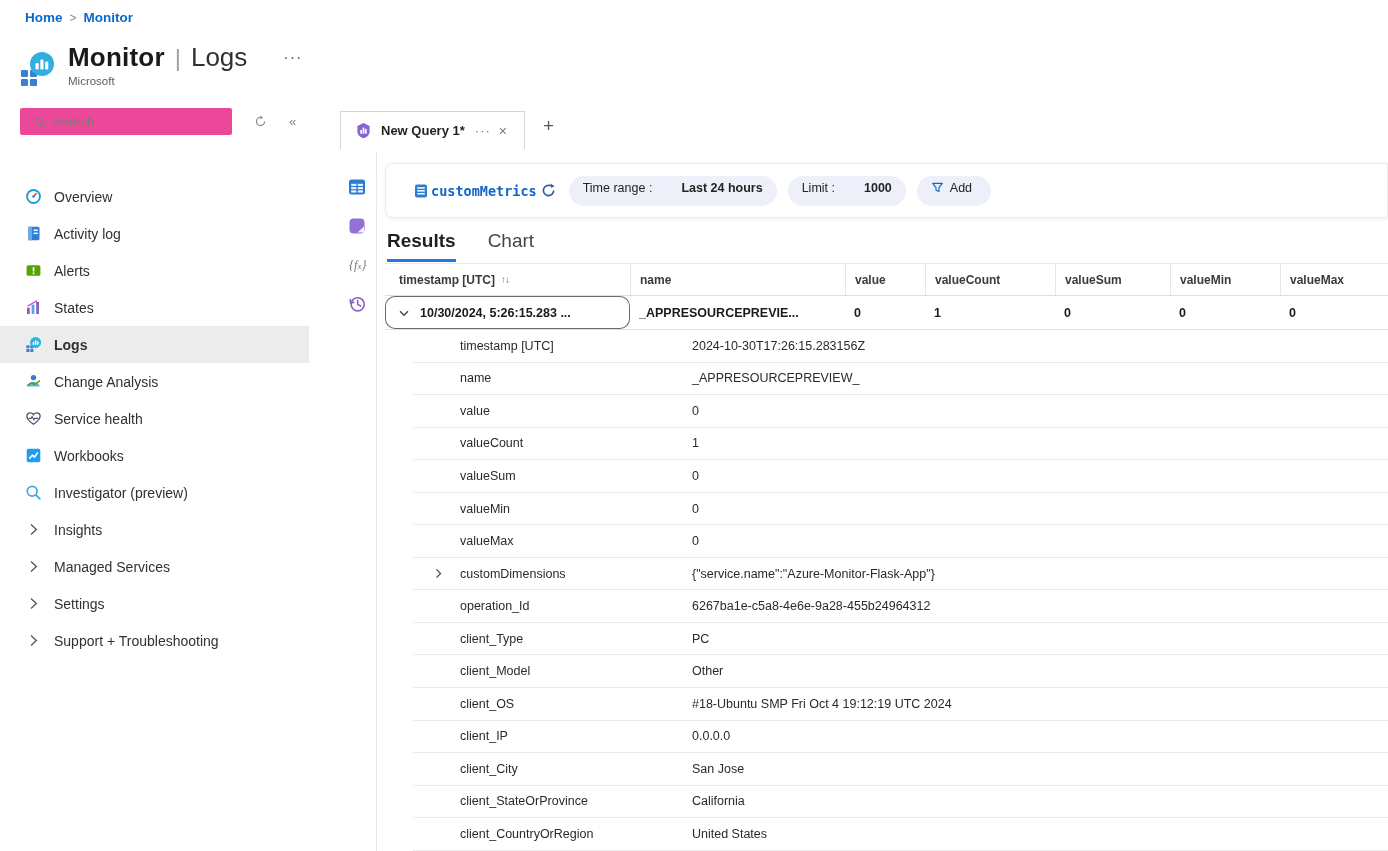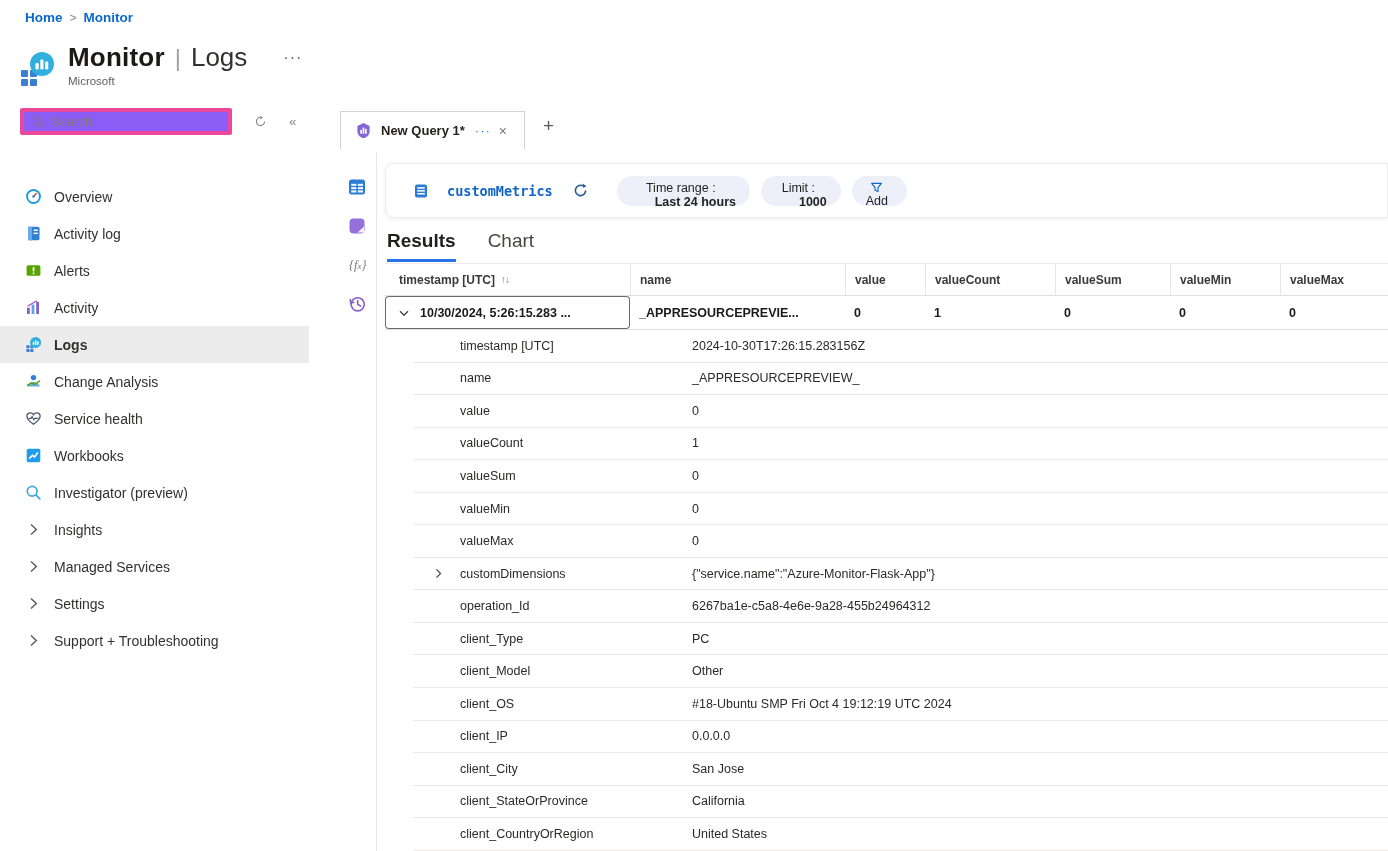--- a/index.html
+++ b/index.html
@@ -22,21 +22,21 @@
   .title-line{display:flex;align-items:center;gap:10px;}
   .title-main{font-size:26px;font-weight:700;color:#1b1a19;letter-spacing:.2px;}
   .title-sep{font-size:24px;color:#a19f9d;font-weight:200;}
   .title-sub{font-size:26px;font-weight:400;color:#323130;}
   .title-more{margin-left:26px;color:#605e5c;font-size:16px;letter-spacing:1px;cursor:pointer;}
   .org{font-size:11.5px;color:#605e5c;margin-top:2px;}
 
   
   .sidebar{position:absolute;left:0;top:108px;width:320px;bottom:0;}
   .search-row{display:flex;align-items:center;margin-left:20px;}
-  .search-box{width:212px;height:27px;border:4px solid #ec4899;border-radius:2px;display:flex;align-items:center;padding:0 8px;background:#8b5cf6;}
+  .search-box{width:212px;height:27px;border:6px solid #ec4899;border-radius:2px;display:flex;align-items:center;padding:0 8px;background:#ec4899;}
   .search-box svg{flex:0 0 12px;margin-right:7px;}
   .search-box input{border:none;outline:none;width:100%;font-size:13px;color:#323130;font-family:"Liberation Sans",sans-serif;background:transparent;}
   .search-box input::placeholder{color:#7d7b79;}
   .side-tool{margin-left:22px;color:#8a8886;font-size:13px;cursor:pointer;display:flex;align-items:center;}
   .nav{margin-top:43px;}
   .nav-item{height:37px;display:flex;align-items:center;padding-left:25px;margin-right:11px;cursor:pointer;font-size:14px;color:#323130;}
   .nav-item.selected{background:var(--selected_item_bg);font-weight:600;}
   .nav-icon{width:17px;height:17px;margin-right:12px;flex:0 0 17px;display:flex;align-items:center;justify-content:center;}
   .nav-icon svg{width:17px;height:17px;}
 
@@ -48,25 +48,25 @@
   .tab-label{font-size:13px;font-weight:700;color:#242322;}
   .tab-more{color:#2b88d8;margin-left:10px;font-size:13px;letter-spacing:1px;cursor:pointer;}
   .tab-close{color:#797775;margin-left:8px;font-size:14px;cursor:pointer;}
   .new-tab-btn{color:#5c5b5a;font-size:19px;font-weight:300;margin-left:18px;margin-bottom:8px;cursor:pointer;}
 
   .side-toolbar{position:absolute;left:0;top:44px;bottom:0;width:42px;border-right:1px solid #e8e6e4;display:flex;flex-direction:column;align-items:center;padding-top:24px;gap:17px;}
   .tool-btn{width:22px;height:22px;display:flex;align-items:center;justify-content:flex-end;cursor:pointer;}
   .tool-btn svg{width:20px;height:20px;}
   .fx-glyph{font-size:12.5px;color:#7a7876;font-family:"Liberation Serif",serif;font-style:italic;white-space:nowrap;}
 
-  .query-card{position:absolute;left:50px;top:55px;right:0;height:55px;background:#fff;border:1px solid #ececec;border-radius:8px 0 0 8px;box-shadow:0 1px 5px rgba(0,0,0,.07);display:flex;align-items:center;padding-left:27px;gap:18px;}
+  .query-card{position:absolute;left:50px;top:55px;right:0;height:55px;background:#fff;border:1px solid #ececec;border-radius:8px 0 0 8px;box-shadow:0 1px 5px rgba(0,0,0,.07);display:flex;align-items:center;padding-left:27px;gap:2px;}
   .tbl-glyph{width:16px;height:16px;}
   .query-table-name{font-family:"DejaVu Sans Mono",monospace;font-weight:700;font-size:13.5px;color:var(--query_table_link);cursor:pointer;}
   .run-icon{width:15px;height:15px;margin-left:2px;cursor:pointer;}
-  .pill{background:var(--pill_bg);border-radius:15px;height:30px;display:flex;align-items:center;padding:5px 14px;font-size:12.5px;color:#252423;margin-left:11px;cursor:pointer;white-space:nowrap;flex-direction:column;}
+  .pill{background:var(--pill_bg);border-radius:15px;height:30px;display:flex;padding:5px 14px;font-size:12.5px;color:#252423;margin-left:11px;cursor:pointer;white-space:nowrap;}
   .pill .pill-label{margin-right:5px;}
   .pill .pill-value{font-weight:700;margin-left:24px;}
   .pill svg{width:13px;height:13px;margin-right:6px;}
 
   .result-tabs{position:absolute;left:52px;top:122px;display:flex;gap:32px;}
   .rtab{font-size:19px;color:#484644;padding-bottom:7px;cursor:pointer;}
   .rtab.active{font-weight:700;color:#201f1e;border-bottom:3px solid var(--tab_underline);}
 
   .grid{position:absolute;left:50px;top:155px;right:0;bottom:0;font-size:12.5px;}
   .grid-header{display:flex;height:33px;align-items:center;border-top:1px solid #edebe9;border-bottom:1px solid var(--border);color:#3b3a39;font-weight:600;font-size:12px;}
@@ -75,21 +75,21 @@
   .sort-ind{color:#797775;font-size:10px;margin-left:6px;letter-spacing:-1px;}
   .col-0{width:245px;flex:0 0 245px;}
   .col-1{width:215px;flex:0 0 215px;}
   .col-2{width:80px;flex:0 0 80px;}
   .col-3{width:130px;flex:0 0 130px;}
   .col-4{width:115px;flex:0 0 115px;}
   .col-5{width:110px;flex:0 0 110px;}
   .col-6{flex:1;}
   .grid-row{display:flex;height:34px;align-items:stretch;border-bottom:1px solid var(--border);font-weight:700;color:#1b1a19;cursor:pointer;}
   .grid-row .cell{display:flex;align-items:center;padding-left:9px;}
-  .grid-row .cell.col-0{box-shadow:inset 0 0 0 1px #6a6a6a;border-radius:4px;padding-left:12px;}
+  .grid-row .cell.col-0{box-shadow:inset 0 0 0 1px #6a6a6a;border-radius:10px;padding-left:12px;}
   .row-chevron{width:14px;height:14px;margin-right:9px;flex:0 0 14px;}
   .detail-rows{margin-left:28px;}
   .detail-row{height:32.56px;display:flex;align-items:center;border-bottom:1px solid var(--border_light);position:relative;color:#2b2a29;}
   .detail-key{flex:0 0 277px;padding-left:47px;}
   .detail-val{flex:1;padding-left:2px;}
   .detail-chevron{position:absolute;left:19px;top:9px;width:13px;height:13px;cursor:pointer;}
 </style>
 </head>
 <body>
 
@@ -179,21 +179,21 @@
   </div>
         <div class="nav-item">
     <span class="nav-icon">
             <svg viewBox="0 0 17 17">
               <rect x="2" y="8.7" width="2.8" height="6.3" fill="#8661c5"></rect>
               <rect x="6.6" y="5.6" width="2.8" height="9.4" fill="#5ea0ef"></rect>
               <rect x="11.2" y="2.8" width="2.8" height="12.2" fill="#8661c5"></rect>
               <path d="M2.5 7.3 L7.5 4.2 L12 1.8" stroke="#b146c2" fill="none" stroke-width="1.1"></path>
             </svg>
           </span>
-    <span class="nav-label">Activity</span>
+    <span class="nav-label">States</span>
   </div>
         <div class="nav-item selected">
     <span class="nav-icon">
             <svg viewBox="0 0 17 17">
               <g fill="#3b7fd4">
                 <rect x="1.4" y="9.2" width="3.1" height="3.1" rx=".5"></rect>
                 <rect x="5.3" y="9.2" width="3.1" height="3.1" rx=".5"></rect>
                 <rect x="1.4" y="13" width="3.1" height="3.1" rx=".5"></rect>
                 <rect x="5.3" y="13" width="3.1" height="3.1" rx=".5"></rect>
               </g>

